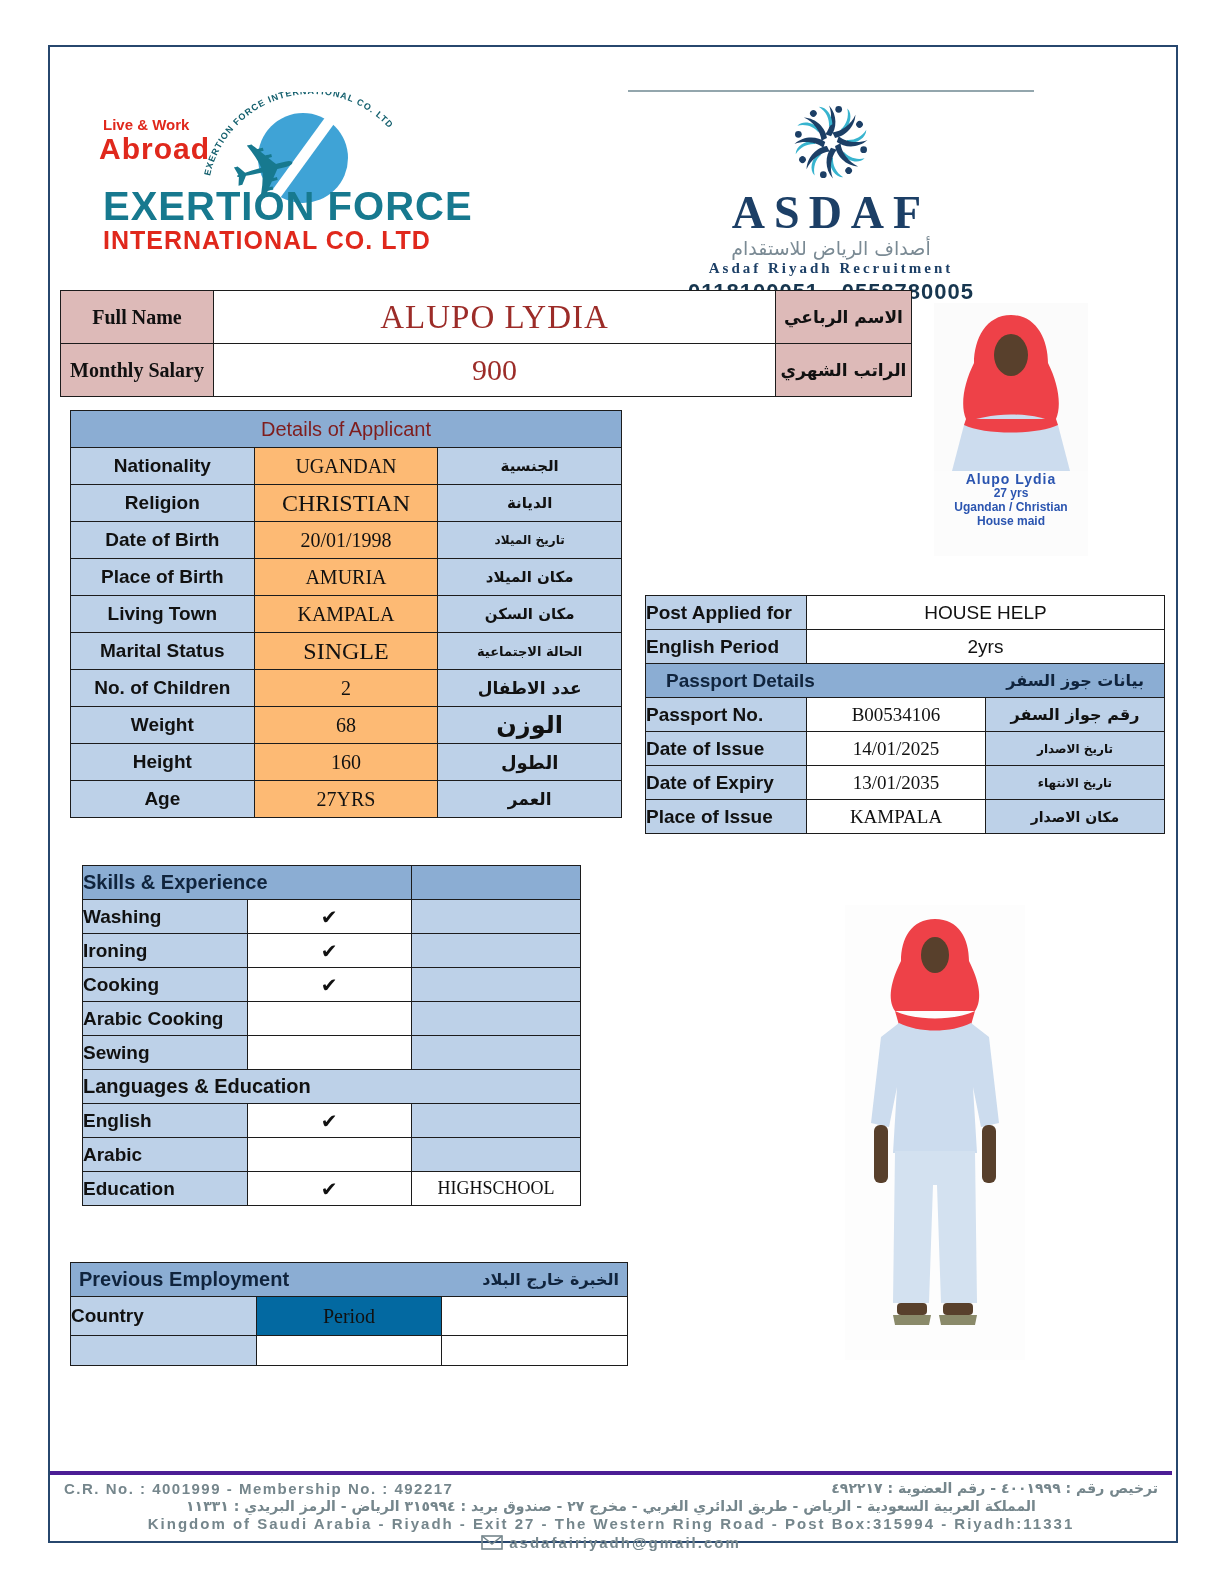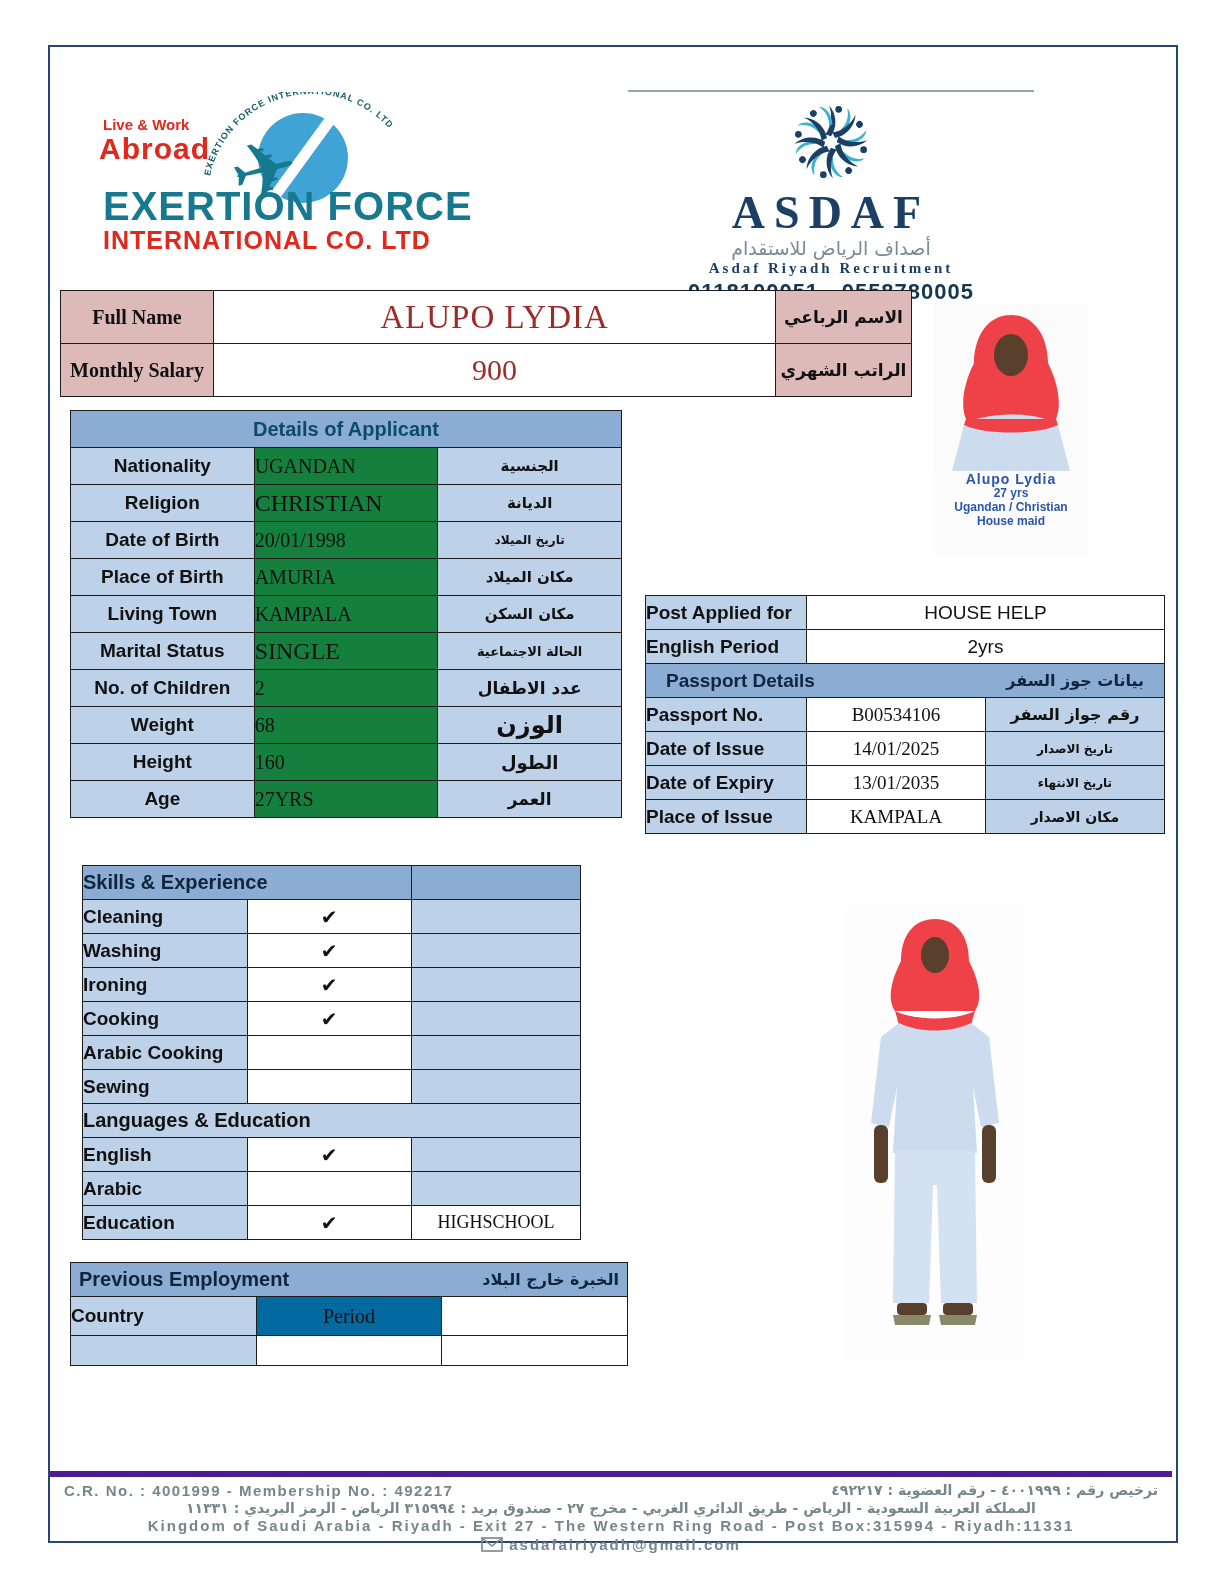--- a/index.html
+++ b/index.html
@@ -38,24 +38,24 @@
   .nt-ar{background:#ddbab8;font-size:17px;font-weight:bold;text-align:center;}
 
   
   .photo-box{position:absolute;left:934px;top:303px;width:154px;height:253px;background:#fcfcfc;text-align:center;}
   .photo-cap{color:#2b55b0;font-weight:bold;line-height:1.15;margin-top:-4px;}
   .cap1{font-size:14px;letter-spacing:1px;}
   .cap2{font-size:12px;}
 
   
   .details-table{left:70px;top:410px;width:552px;}
-  .dt-head{height:34px;background:#8badd3;font-size:20px;font-weight:bold;color:#0c4a6e;text-align:center;}
+  .dt-head{height:34px;background:#8badd3;font-size:20px;font-weight:normal;color:#7f1d1d;text-align:center;}
   .details-table td{height:36px;}
   .dt-label{background:#bdd1e8;font-weight:bold;font-size:19px;text-align:center;}
-  .dt-value{background:#15803d;font-family:"Liberation Serif",serif;font-size:20px;text-align:left;}
+  .dt-value{background:#fdba74;font-family:"Liberation Serif",serif;font-size:20px;text-align:center;}
   .v-lg{font-size:24px;margin-top:20px;}
   .dt-ar{background:#bdd1e8;font-family:"DejaVu Sans",sans-serif;direction:rtl;font-weight:bold;font-size:15px;text-align:center;}
 
   
   .pass-table{left:645px;top:595px;width:517px;}
   .pass-table td{height:33px;}
   .pt-label{background:#bdd1e8;font-weight:bold;font-size:19px;text-align:left;padding-left:8px;}
   .pt-value{background:#fff;font-family:"Liberation Serif",serif;font-size:19px;text-align:center;}
   .pt-value-sans{background:#fff;font-size:19px;text-align:center;}
   .pt-section{background:#8badd3;}
@@ -83,21 +83,21 @@
   .pe-head .arx{font-family:"DejaVu Sans",sans-serif;direction:rtl;font-weight:bold;font-size:16px;color:#10243d;}
   .pe-c1{background:#bdd1e8;font-weight:bold;font-size:19px;text-align:left;padding-left:8px;height:38px;}
   .pe-period{background:#0369a1;font-family:"Liberation Serif",serif;font-size:20px;text-align:center;}
   .pe-empty{background:#fff;}
   .pe-r2{height:29px;}
 
   
   .body-photo{position:absolute;left:845px;top:905px;width:180px;height:455px;background:#fdfdfd;}
 
   
-  .footer{position:absolute;left:50px;top:1471px;width:1122px;border-top:6px solid #4c1d95;
+  .footer{position:absolute;left:50px;top:1471px;width:1122px;border-top:4px solid #4c1d95;
           color:#75868c;font-size:15px;font-weight:600;}
   .f-row1{display:flex;justify-content:space-between;padding:5px 14px 0 14px;letter-spacing:1.5px;}
   .f-ar{font-family:"DejaVu Sans",sans-serif;direction:rtl;letter-spacing:0;font-size:14px;}
   .f-row2{text-align:center;font-family:"DejaVu Sans",sans-serif;direction:rtl;font-size:14px;padding-top:1px;}
   .f-row3{text-align:center;letter-spacing:2px;padding-top:1px;}
   .f-row4{text-align:center;letter-spacing:2px;padding-top:2px;display:flex;justify-content:center;align-items:center;gap:6px;}
 </style>
 </head>
 <body>
 
@@ -306,25 +306,20 @@
   </tbody>
     </table>
 
   <table class="grid skills-table">
     <tbody>
         <tr>
       <td colspan="2" class="sk-head" style="width:328px">Skills &amp; Experience</td>
       <td class="sk-head-empty" style="width:168px"></td>
     </tr>
     <tr>
-      <td class="sk-label" style="width:150px">Cleaning</td>
-      <td class="sk-check" style="width:178px">✔</td>
-      <td class="sk-extra"></td>
-    </tr>
-    <tr>
       <td class="sk-label">Washing</td>
       <td class="sk-check">✔</td>
       <td class="sk-extra"></td>
     </tr>
     <tr>
       <td class="sk-label">Ironing</td>
       <td class="sk-check">✔</td>
       <td class="sk-extra"></td>
     </tr>
     <tr>

